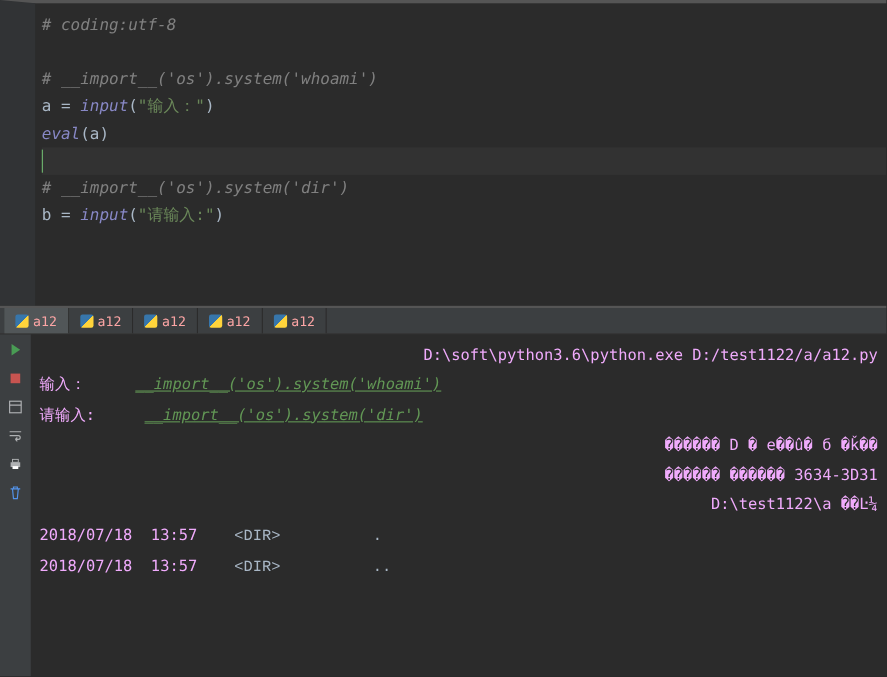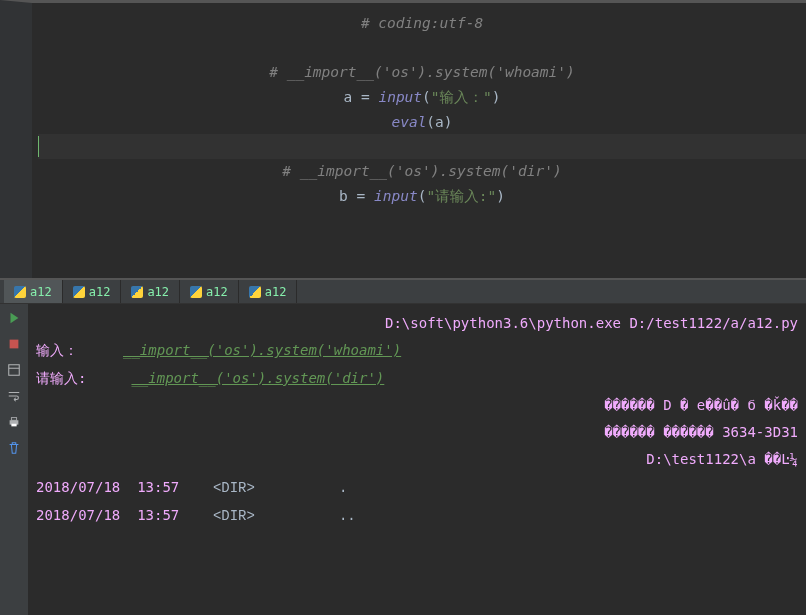--- a/index.html
+++ b/index.html
@@ -19,21 +19,20 @@
   padding: 8px 0 8px 0;
   height: 278px;
   border-left: 32px solid #313335;
   border-top: 3px solid #555;
   overflow: hidden;
 }
 .code-lines {
   padding-left: 6px;
   line-height: 1.7;
   font-size: 14.5px;
-  text-align: center;
 }
 .code-line { white-space: pre; height: 24.7px; }
 .cursor-line { background: #323232; position: relative; }
 .cursor-line::before {
   content: '';
   position: absolute;
   left: 0;
   top: 2px;
   bottom: 2px;
   width: 1px;
@@ -53,21 +52,21 @@
   height: 24px;
   align-items: stretch;
   padding-left: 4px;
 }
 .tab {
   display: flex;
   align-items: center;
   gap: 4px;
   padding: 0 10px;
   font-size: 12px;
-  color: #86efac;
+  color: #fca5a5;
   background: #3c3f41;
   border-right: 1px solid #2b2b2b;
   cursor: pointer;
 }
 .tab.active-tab { background: #515658; }
 .python-icon {
   display: inline-block;
   width: 12px;
   height: 12px;
   background: linear-gradient(135deg, #3776ab 50%, #ffd43b 50%);

